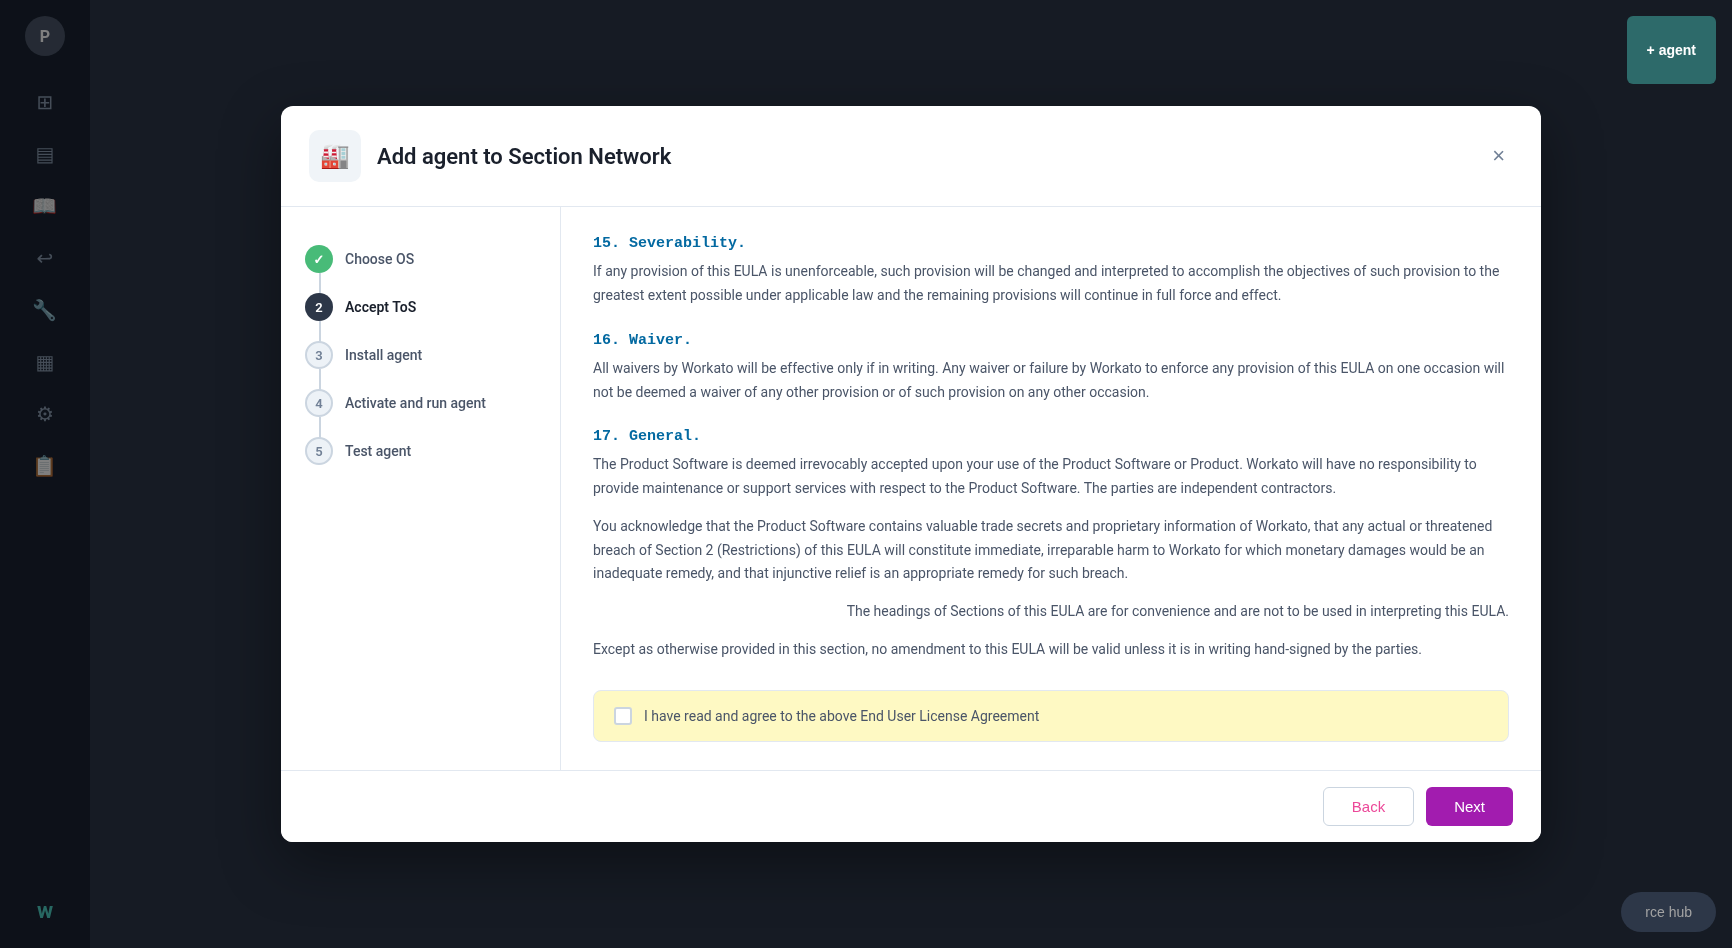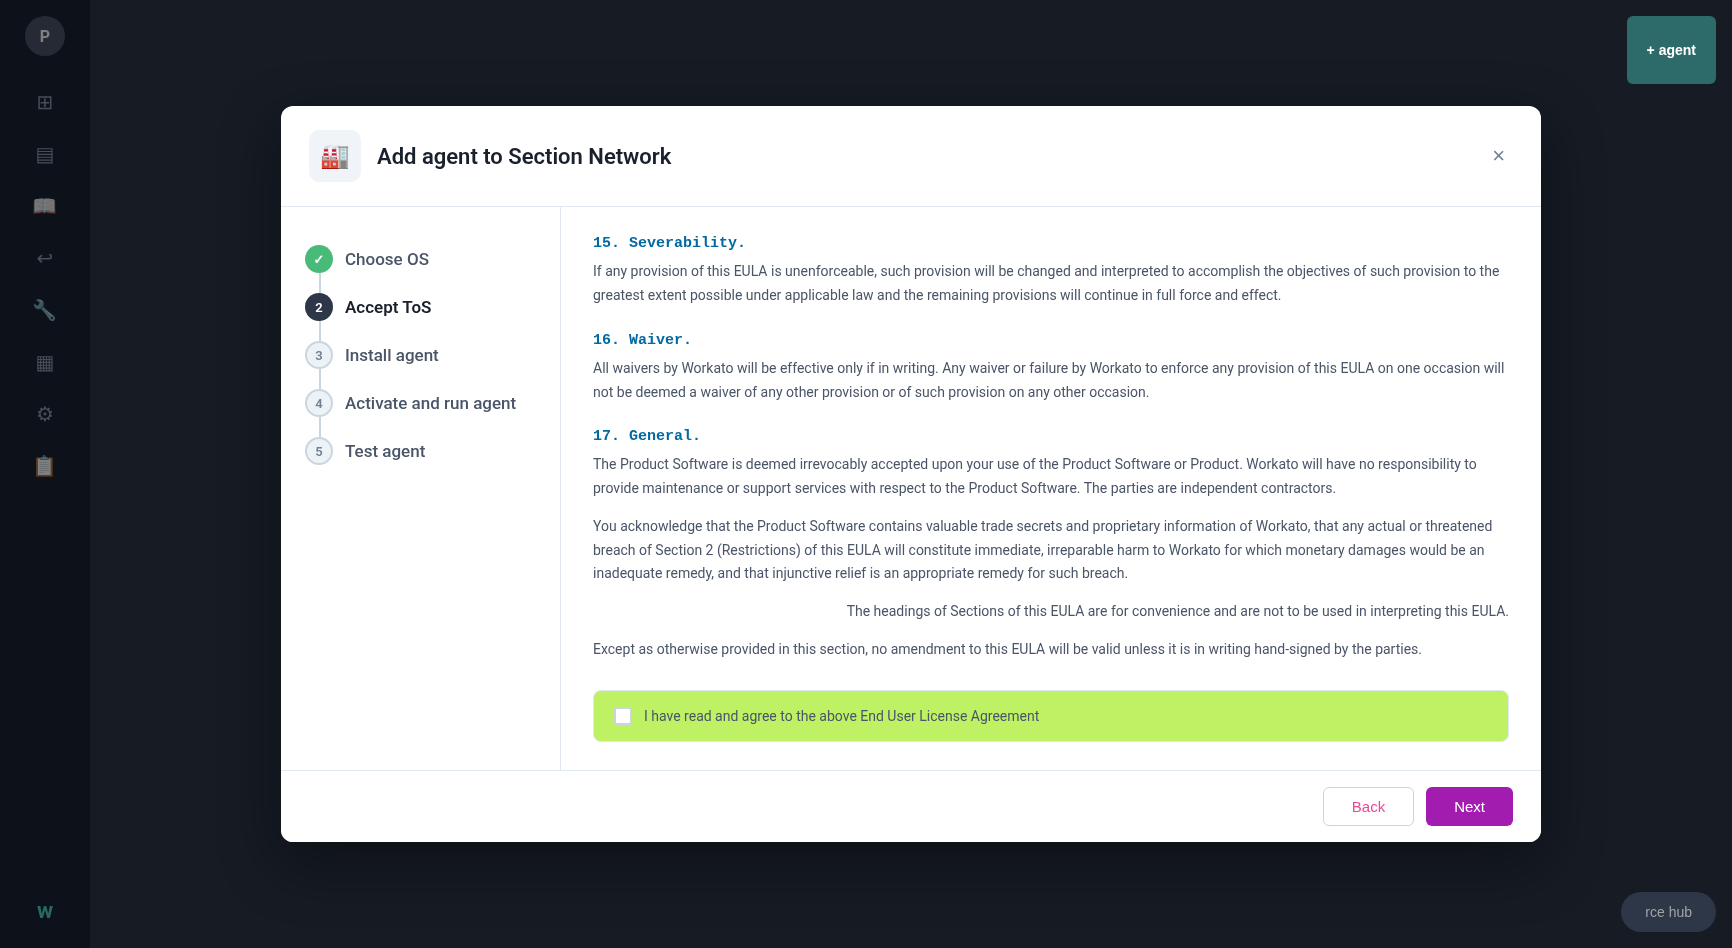--- a/index.html
+++ b/index.html
@@ -222,21 +222,21 @@
       color: white;
     }
 
     .step-circle.pending {
       background: #edf2f7;
       color: #718096;
       border: 2px solid #cbd5e0;
     }
 
     .step-label {
-      font-size: 17px;
+      font-size: 14px;
       color: #4a5568;
       font-weight: 500;
     }
 
     .step-label.active {
       color: #1a202c;
       font-weight: 600;
     }
 
     
@@ -283,21 +283,21 @@
     }
 
     .eula-checkbox-row {
       display: flex;
       align-items: center;
       gap: 12px;
       margin-top: 28px;
       padding: 16px 20px;
       border: 1px solid #e2e8f0;
       border-radius: 8px;
-      background: #bef264;
+      background: #fef9c3;
     }
 
     .eula-checkbox {
       width: 18px;
       height: 18px;
       border: 2px solid #cbd5e0;
       border-radius: 3px;
       background: white;
       flex-shrink: 0;
       cursor: pointer;

